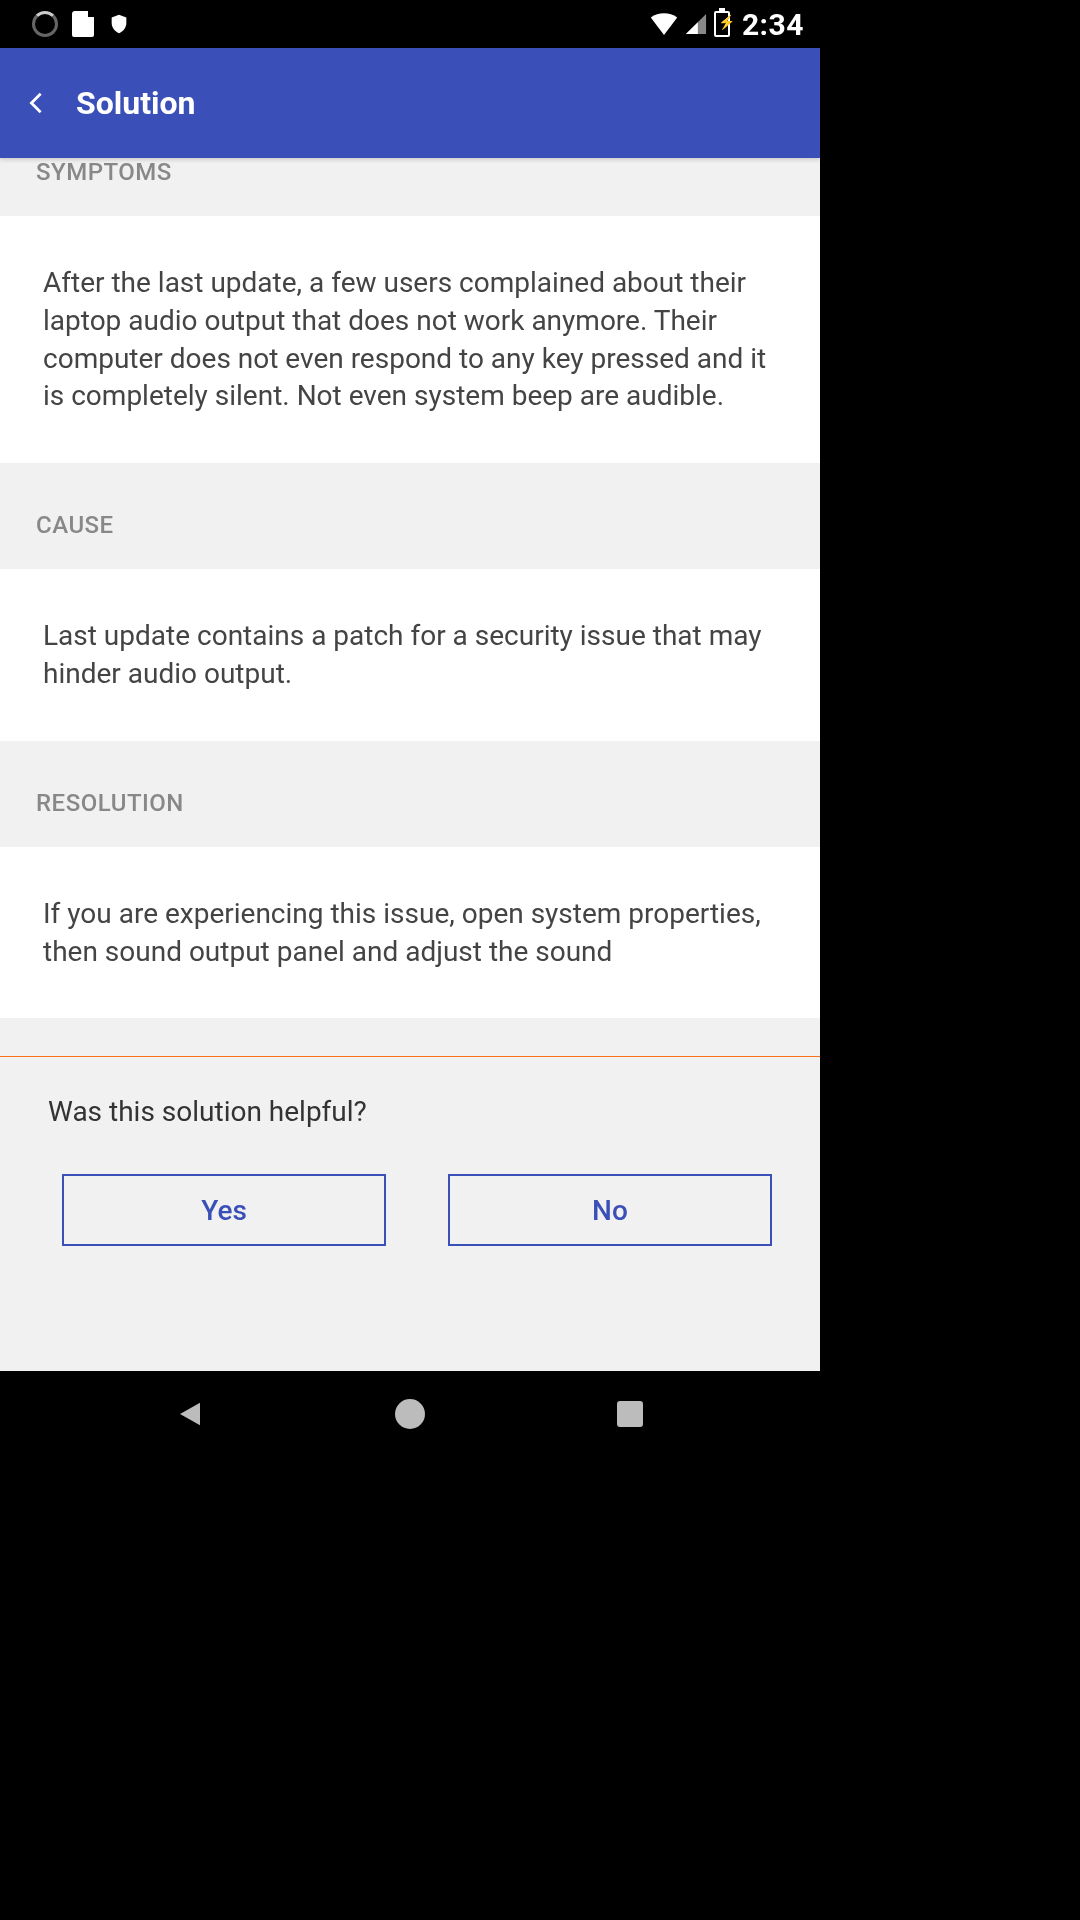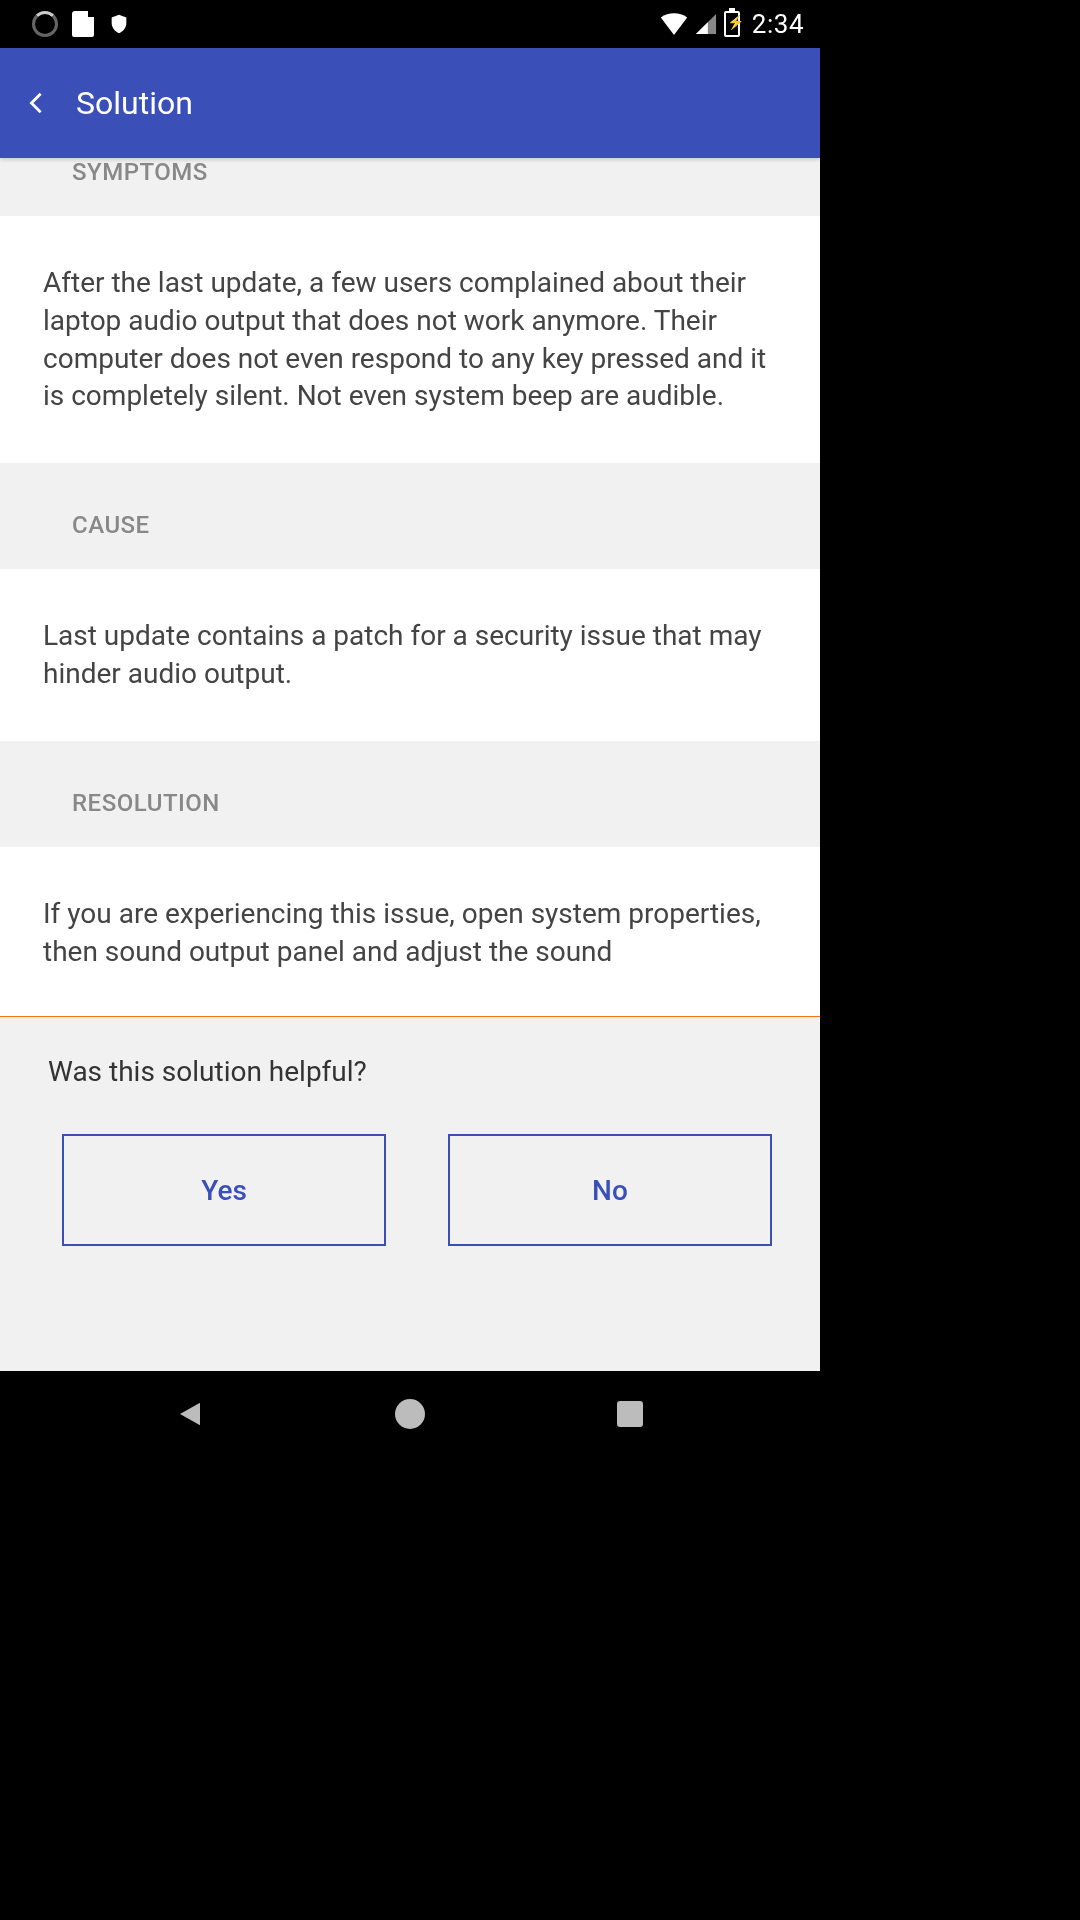--- a/index.html
+++ b/index.html
@@ -4,56 +4,56 @@
 <style>
   * { margin: 0; padding: 0; box-sizing: border-box; }
   html, body { width: 820px; height: 1456px; font-family: -apple-system, BlinkMacSystemFont, "Segoe UI", Roboto, Helvetica, Arial, sans-serif; background: #000; overflow: hidden; }
 
   .screen { width: 820px; height: 1456px; position: relative; background: #000; display: flex; flex-direction: column; }
 
   
   .status-bar { height: 48px; background: #000; display: flex; align-items: center; justify-content: space-between; padding: 0 12px; color: #fff; }
   .status-left { display: flex; align-items: center; gap: 14px; padding-left: 20px; }
   .status-right { display: flex; align-items: center; gap: 6px; }
-  .status-time { font-size: 26px; font-weight: 400; letter-spacing: 0.5px; padding-left: 6px; padding-right: 4px; }
+  .status-time { font-size: 30px; font-weight: 700; letter-spacing: 0.5px; padding-left: 6px; padding-right: 4px; }
 
   .icon-spinner { width: 26px; height: 26px; border: 3px solid #666; border-top-color: #ccc; border-radius: 50%; }
   .icon-sd { width: 22px; height: 26px; background: #fff; border-radius: 3px 3px 2px 2px; position: relative; }
   .icon-sd::before { content: ""; position: absolute; top: 0; right: 0; width: 6px; height: 6px; background: #000; }
   .icon-shield-s { width: 22px; height: 26px; }
 
   .icon-wifi { width: 28px; height: 22px; }
   .icon-signal { width: 24px; height: 22px; }
   .icon-battery { width: 16px; height: 26px; border: 2px solid #fff; border-radius: 2px; position: relative; }
   .icon-battery::before { content: ""; position: absolute; top: -5px; left: 3px; width: 6px; height: 3px; background: #fff; }
   .icon-battery .bolt { position: absolute; top: 2px; left: 2px; font-size: 14px; line-height: 1; color: #fff; }
 
   
   .app-bar { height: 110px; background: #3a50b8; display: flex; align-items: center; padding: 0 16px; box-shadow: 0 2px 4px rgba(0,0,0,0.15); position: relative; z-index: 2; }
   .back-button { width: 40px; height: 40px; display: flex; align-items: center; justify-content: center; color: #fff; margin-right: 20px; }
   .back-button svg { width: 22px; height: 22px; }
-  .app-title { color: #fff; font-size: 32px; font-weight: 400; }
+  .app-title { color: #fff; font-size: 32px; font-weight: 700; }
 
   
   .content { flex: 1; background: #f1f1f1; overflow: hidden; position: relative; }
   .scroll-area { position: absolute; top: 0; left: 0; right: 0; bottom: 0; }
 
   .article-title { padding: 42px 48px 34px 48px; font-size: 30px; color: #222; font-weight: 400; }
 
-  .section-heading { padding: 0 48px 30px 72px; font-size: 24px; font-weight: 500; color: #888; letter-spacing: 0.5px; text-transform: uppercase; }
+  .section-heading { padding: 0 48px 30px 36px; font-size: 24px; font-weight: 500; color: #888; letter-spacing: 0.5px; text-transform: uppercase; }
 
   .section-body { background: #fff; padding: 48px 43px; font-size: 28px; line-height: 1.35; color: #444; }
 
   .spacer { height: 48px; }
 
   
   .feedback { position: absolute; left: 0; right: 0; bottom: 85px; background: #f1f1f1; border-top: 1px solid #f97316; padding: 38px 48px 40px 48px; }
   .feedback-question { font-size: 28px; color: #333; margin-bottom: 46px; }
   .feedback-buttons { display: flex; gap: 48px; }
-  .feedback-button { flex: 1; height: 112px; border: 2px solid #3a50b8; background: transparent; color: #3a50b8; font-size: 28px; font-weight: 500; display: flex; align-items: center; justify-content: center; cursor: pointer; margin-left: 14px; }
+  .feedback-button { flex: 1; height: 72px; border: 2px solid #3a50b8; background: transparent; color: #3a50b8; font-size: 28px; font-weight: 500; display: flex; align-items: center; justify-content: center; cursor: pointer; margin-left: 14px; }
 
   
   .nav-bar { height: 85px; background: #000; display: flex; align-items: center; justify-content: space-around; padding: 0 80px; }
   .nav-icon { width: 36px; height: 36px; display: flex; align-items: center; justify-content: center; }
   .nav-icon svg { width: 30px; height: 30px; fill: #bcbcbc; }
   .nav-circle { width: 30px; height: 30px; background: #bcbcbc; border-radius: 50%; }
   .nav-square { width: 26px; height: 26px; background: #bcbcbc; border-radius: 3px; }
 </style>
 </head>
 <body>

